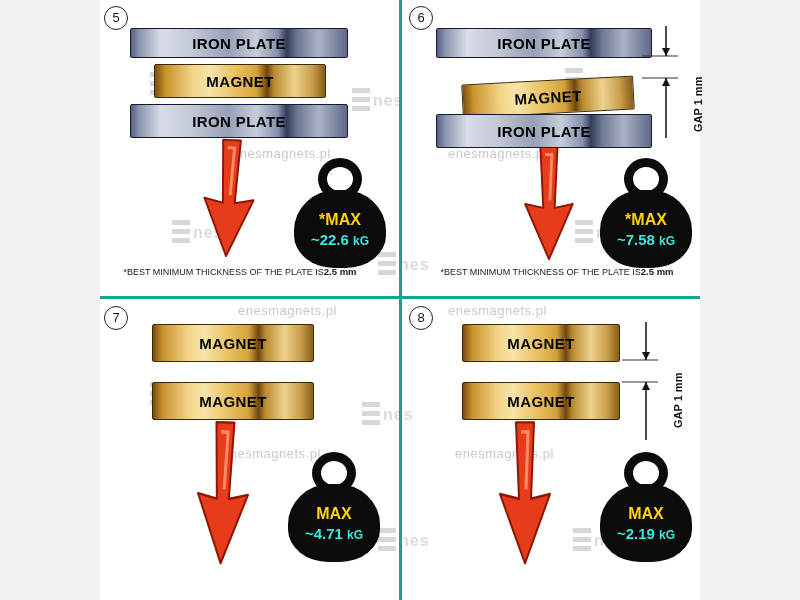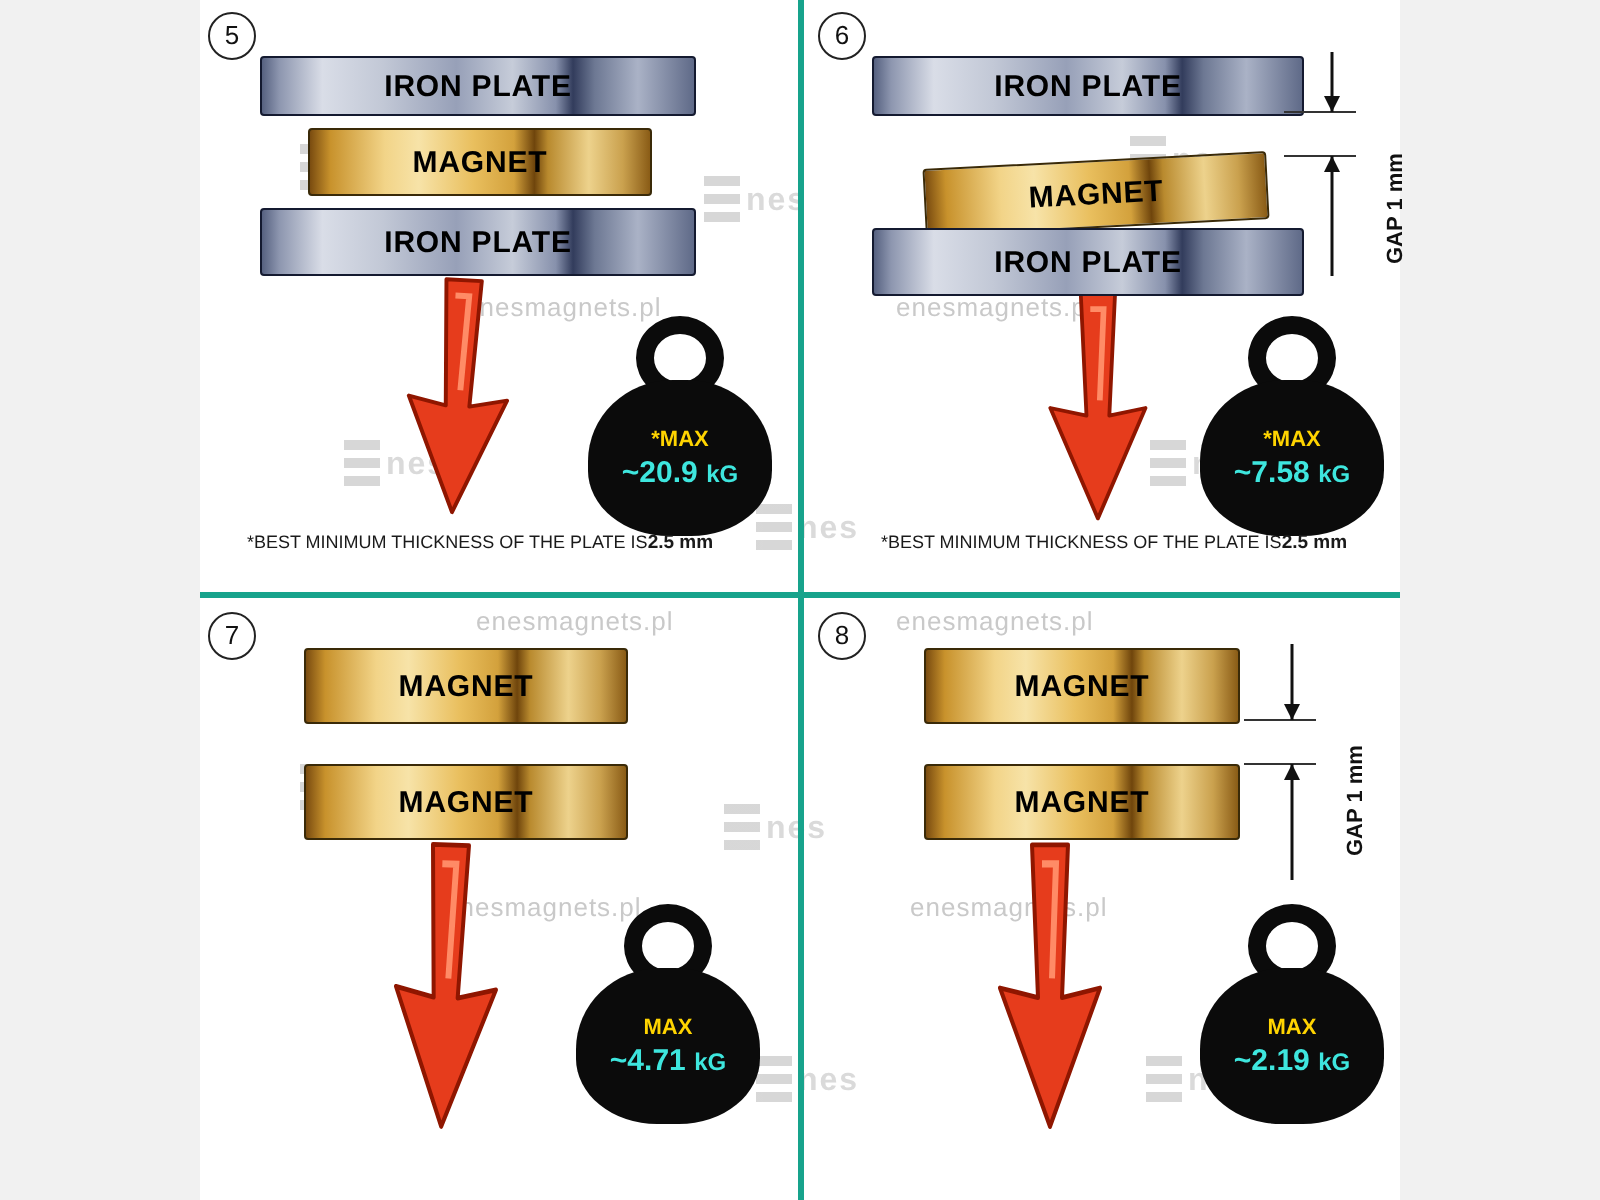--- a/index.html
+++ b/index.html
@@ -26,21 +26,21 @@
 
   .arrow-svg{position:absolute;z-index:2;}
 
   .kb{position:absolute;z-index:3;width:92px;text-align:center;}
   .kb-ring{width:26px;height:24px;border:9px solid #0b0b0b;border-radius:50%;background:#fff;
            margin:0 auto;}
   .kb-body{margin-top:-10px;width:92px;height:78px;background:#0b0b0b;
            border-radius:46% 46% 44% 44% / 52% 52% 42% 42%;
            display:flex;flex-direction:column;align-items:center;justify-content:center;gap:2px;
            position:relative;}
-  .kb-max{color:#ffd400;font-weight:700;font-size:11px;}
+  .kb-max{color:#ffd400;font-weight:700;font-size:16px;}
   .kb-val{color:#3ee6de;font-weight:700;font-size:15px;}
   .kb-unit{font-size:12px;}
 
   .footnote{position:absolute;z-index:3;font-size:9px;color:#1a1a1a;text-align:center;
             letter-spacing:0;}
   .footnote b{margin-left:0;font-size:9.5px;}
 
   .gapwrap{position:absolute;z-index:3;}
   .gap-label{position:absolute;right:-4px;top:10px;height:96px;writing-mode:vertical-rl;
              transform:rotate(180deg);font-size:11px;font-weight:700;color:#111;
@@ -129,21 +129,21 @@
   <svg class="arrow-svg" style="left:192px;top:138px;transform:rotate(3deg);" width="72" height="122" viewBox="0 0 72 124">
     <path d="M28 2 L46 2 L43 66 L62 62 L37 120 L12 62 L31 66 Z" fill="#e63c1c" stroke="#8f1600" stroke-width="2" stroke-linejoin="round"></path>
     <path d="M33 10 L40 10 L38 58" fill="none" stroke="#ff8b66" stroke-width="3"></path>
   </svg>
 
   <div class="kb" style="left:294px;top:158px;">
     <div class="kb-ring"></div>
     <div class="kb-body">
       <div class="kb-max">*MAX</div>
       <div class="kb-val">
-        <span>~20.9</span>
+        <span>~22.6</span>
         <span class="kb-unit">kG</span>
       </div>
     </div>
   </div>
 
   <div class="footnote" style="left:102px;top:266px;width:276px;">
     <span>*BEST MINIMUM THICKNESS OF THE PLATE IS</span><b>2.5 mm</b>
   </div>
 
   <div class="num-circle" style="left:409px;top:6px;">6</div>

